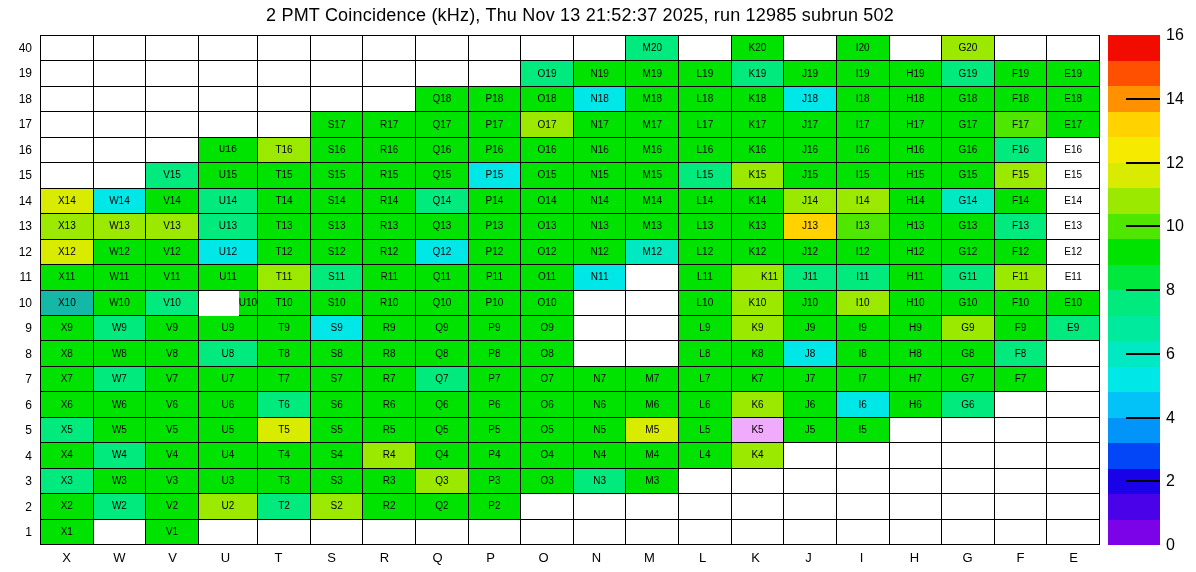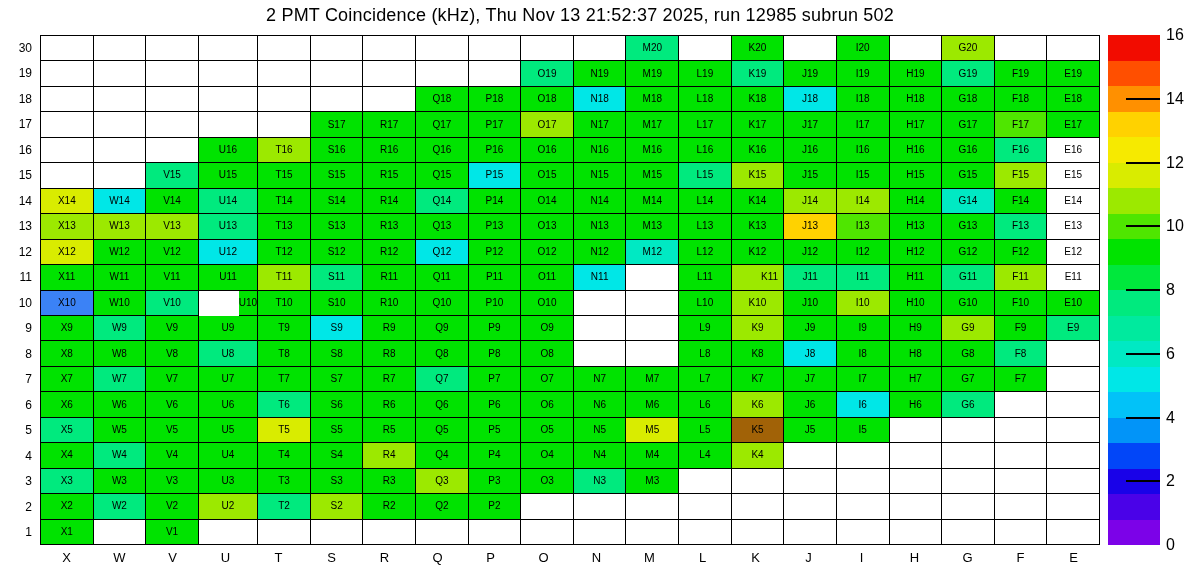--- a/index.html
+++ b/index.html
@@ -125,21 +125,21 @@
     <div class="cell" style="background: rgb(0, 227, 0);">K17</div>
     <div class="cell" style="background: rgb(0, 227, 0);">J17</div>
     <div class="cell" style="background: rgb(0, 227, 0);">I17</div>
     <div class="cell" style="background: rgb(0, 227, 0);">H17</div>
     <div class="cell" style="background: rgb(0, 227, 0);">G17</div>
     <div class="cell" style="background: rgb(79, 230, 0);">F17</div>
     <div class="cell" style="background: rgb(0, 227, 0);">E17</div>
     <div class="cell"></div>
     <div class="cell"></div>
     <div class="cell"></div>
-    <div class="cell" style="background: rgb(0, 227, 0);">U16</div>
+    <div class="cell" style="background: rgb(0, 227, 0); font-family: Liberation Mono, monospace;">U16</div>
     <div class="cell" style="background: rgb(156, 233, 0);">T16</div>
     <div class="cell" style="background: rgb(0, 227, 0);">S16</div>
     <div class="cell" style="background: rgb(0, 227, 0);">R16</div>
     <div class="cell" style="background: rgb(0, 227, 0);">Q16</div>
     <div class="cell" style="background: rgb(0, 227, 0);">P16</div>
     <div class="cell" style="background: rgb(0, 227, 0);">O16</div>
     <div class="cell" style="background: rgb(0, 227, 0);">N16</div>
     <div class="cell" style="background: rgb(0, 227, 0);">M16</div>
     <div class="cell" style="background: rgb(0, 227, 0);">L16</div>
     <div class="cell" style="background: rgb(0, 227, 0);">K16</div>
@@ -242,21 +242,21 @@
     <div class="cell" style="background: rgb(0, 231, 231);">N11</div>
     <div class="cell"></div>
     <div class="cell" style="background: rgb(0, 227, 0);">L11</div>
     <div class="cell" style="background: rgb(156, 233, 0); padding-left: 24px;">K11</div>
     <div class="cell" style="background: rgb(0, 234, 126); text-align: right;">J11</div>
     <div class="cell" style="background: rgb(0, 234, 126);">I11</div>
     <div class="cell" style="background: rgb(0, 227, 0);">H11</div>
     <div class="cell" style="background: rgb(0, 234, 126);">G11</div>
     <div class="cell" style="background: rgb(156, 233, 0);">F11</div>
     <div class="cell" style="background: rgb(255, 255, 255);">E11</div>
-    <div class="cell" style="background: #3b82f6;">X10</div>
+    <div class="cell" style="background: #14b8a6;">X10</div>
     <div class="cell" style="background: rgb(0, 227, 0);">W10</div>
     <div class="cell" style="background: rgb(0, 234, 126);">V10</div>
     <div class="cell" style="background: rgb(0, 227, 0); margin-left: 40px;">U10</div>
     <div class="cell" style="background: rgb(0, 227, 0);">T10</div>
     <div class="cell" style="background: rgb(0, 227, 0);">S10</div>
     <div class="cell" style="background: rgb(0, 227, 0);">R10</div>
     <div class="cell" style="background: rgb(0, 227, 0);">Q10</div>
     <div class="cell" style="background: rgb(0, 227, 0);">P10</div>
     <div class="cell" style="background: rgb(0, 227, 0);">O10</div>
     <div class="cell"></div>
@@ -355,21 +355,21 @@
     <div class="cell" style="background: rgb(0, 227, 0);">U5</div>
     <div class="cell" style="background: rgb(217, 236, 0);">T5</div>
     <div class="cell" style="background: rgb(0, 227, 0);">S5</div>
     <div class="cell" style="background: rgb(0, 227, 0);">R5</div>
     <div class="cell" style="background: rgb(0, 227, 0);">Q5</div>
     <div class="cell" style="background: rgb(0, 227, 0);">P5</div>
     <div class="cell" style="background: rgb(0, 227, 0);">O5</div>
     <div class="cell" style="background: rgb(0, 227, 0);">N5</div>
     <div class="cell" style="background: rgb(217, 236, 0);">M5</div>
     <div class="cell" style="background: rgb(0, 227, 0);">L5</div>
-    <div class="cell" style="background: #a16207;">K5</div>
+    <div class="cell" style="background: #f0abfc;">K5</div>
     <div class="cell" style="background: rgb(0, 227, 0);">J5</div>
     <div class="cell" style="background: rgb(0, 227, 0);">I5</div>
     <div class="cell"></div>
     <div class="cell"></div>
     <div class="cell"></div>
     <div class="cell"></div>
     <div class="cell" style="background: rgb(0, 227, 0);">X4</div>
     <div class="cell" style="background: rgb(0, 234, 126);">W4</div>
     <div class="cell" style="background: rgb(0, 227, 0);">V4</div>
     <div class="cell" style="background: rgb(0, 227, 0);">U4</div>
@@ -445,21 +445,21 @@
     <div class="cell"></div>
     <div class="cell"></div>
     <div class="cell"></div>
     <div class="cell"></div>
     <div class="cell"></div>
     <div class="cell"></div>
     <div class="cell"></div>
   </div>
 
 <div id="yaxis">
-    <div class="ylab" style="top: 40.75px;">30</div>
+    <div class="ylab" style="top: 40.75px;">40</div>
     <div class="ylab" style="top: 66.25px;">19</div>
     <div class="ylab" style="top: 91.75px;">18</div>
     <div class="ylab" style="top: 117.25px;">17</div>
     <div class="ylab" style="top: 142.75px;">16</div>
     <div class="ylab" style="top: 168.25px;">15</div>
     <div class="ylab" style="top: 193.75px;">14</div>
     <div class="ylab" style="top: 219.25px;">13</div>
     <div class="ylab" style="top: 244.75px;">12</div>
     <div class="ylab" style="top: 270.25px;">11</div>
     <div class="ylab" style="top: 295.75px;">10</div>

